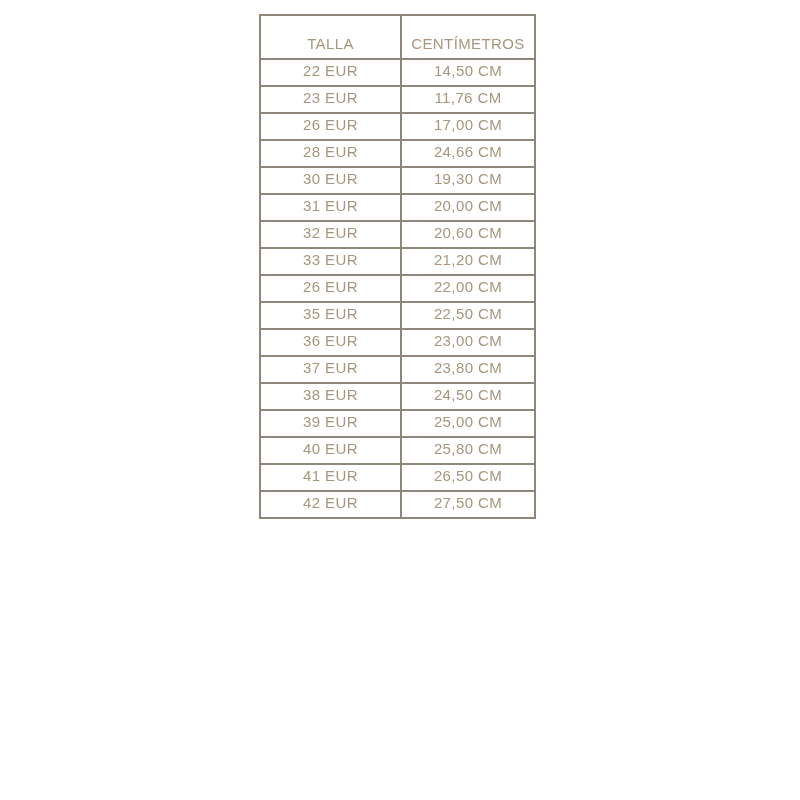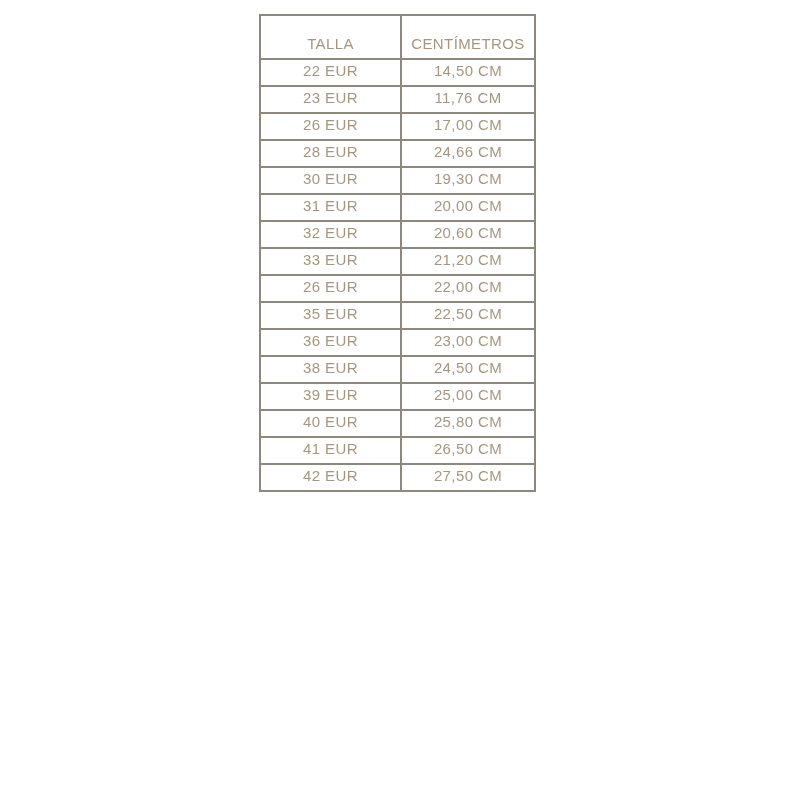--- a/index.html
+++ b/index.html
@@ -96,20 +96,24 @@
         </tr>
         <tr>
           <td>35 EUR</td>
           <td>22,50 CM</td>
         </tr>
         <tr>
           <td>36 EUR</td>
           <td>23,00 CM</td>
         </tr>
         <tr>
+          <td>37 EUR</td>
+          <td>23,80 CM</td>
+        </tr>
+        <tr>
           <td>38 EUR</td>
           <td>24,50 CM</td>
         </tr>
         <tr>
           <td>39 EUR</td>
           <td>25,00 CM</td>
         </tr>
         <tr>
           <td>40 EUR</td>
           <td>25,80 CM</td>

